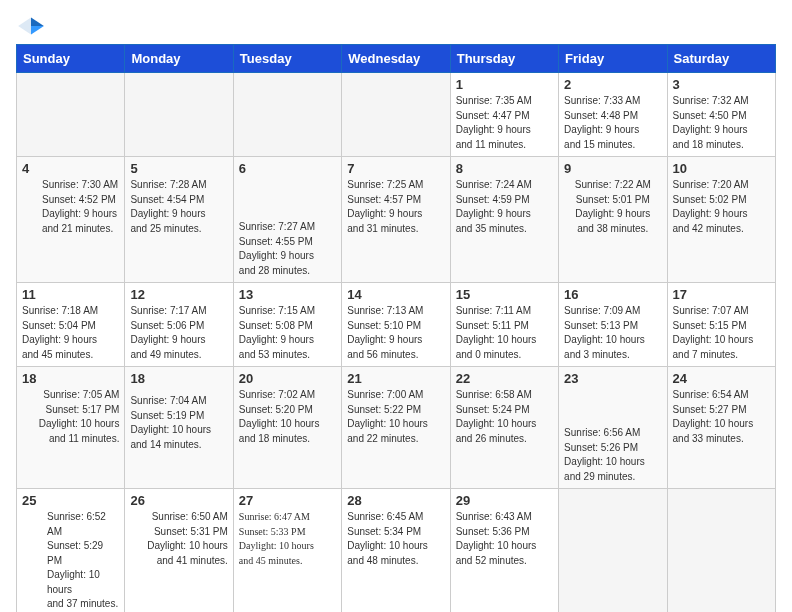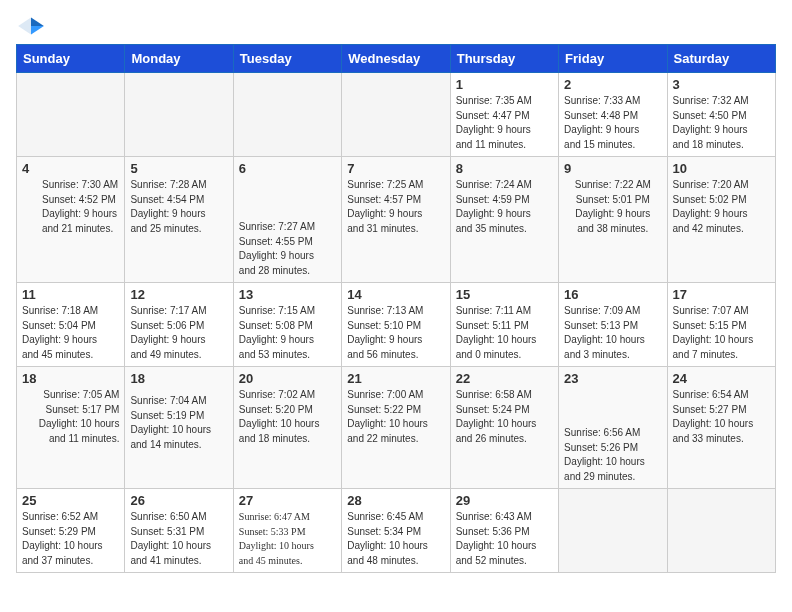--- a/index.html
+++ b/index.html
@@ -297,28 +297,28 @@
           <span class="day-number">24</span>
           <div class="cell-content" style="white-space: pre-line;">Sunrise: 6:54 AM
 Sunset: 5:27 PM
 Daylight: 10 hours
 and 33 minutes.</div>
         </td>
       </tr>
       <tr>
         <td>
           <span class="day-number">25</span>
-          <div class="cell-content" style="white-space: pre-line;">Sunrise: 6:52 AM
+          <div class="cell-content" style="white-space: pre-line; margin-left: 25px;">Sunrise: 6:52 AM
 Sunset: 5:29 PM
 Daylight: 10 hours
 and 37 minutes.</div>
         </td>
         <td>
           <span class="day-number">26</span>
-          <div class="cell-content" style="white-space: pre-line;">Sunrise: 6:50 AM
+          <div class="cell-content" style="white-space: pre-line; text-align: right;">Sunrise: 6:50 AM
 Sunset: 5:31 PM
 Daylight: 10 hours
 and 41 minutes.</div>
         </td>
         <td>
           <span class="day-number">27</span>
           <div class="cell-content" style="white-space: pre-line; font-family: Liberation Serif, serif;">Sunrise: 6:47 AM
 Sunset: 5:33 PM
 Daylight: 10 hours
 and 45 minutes.</div>

